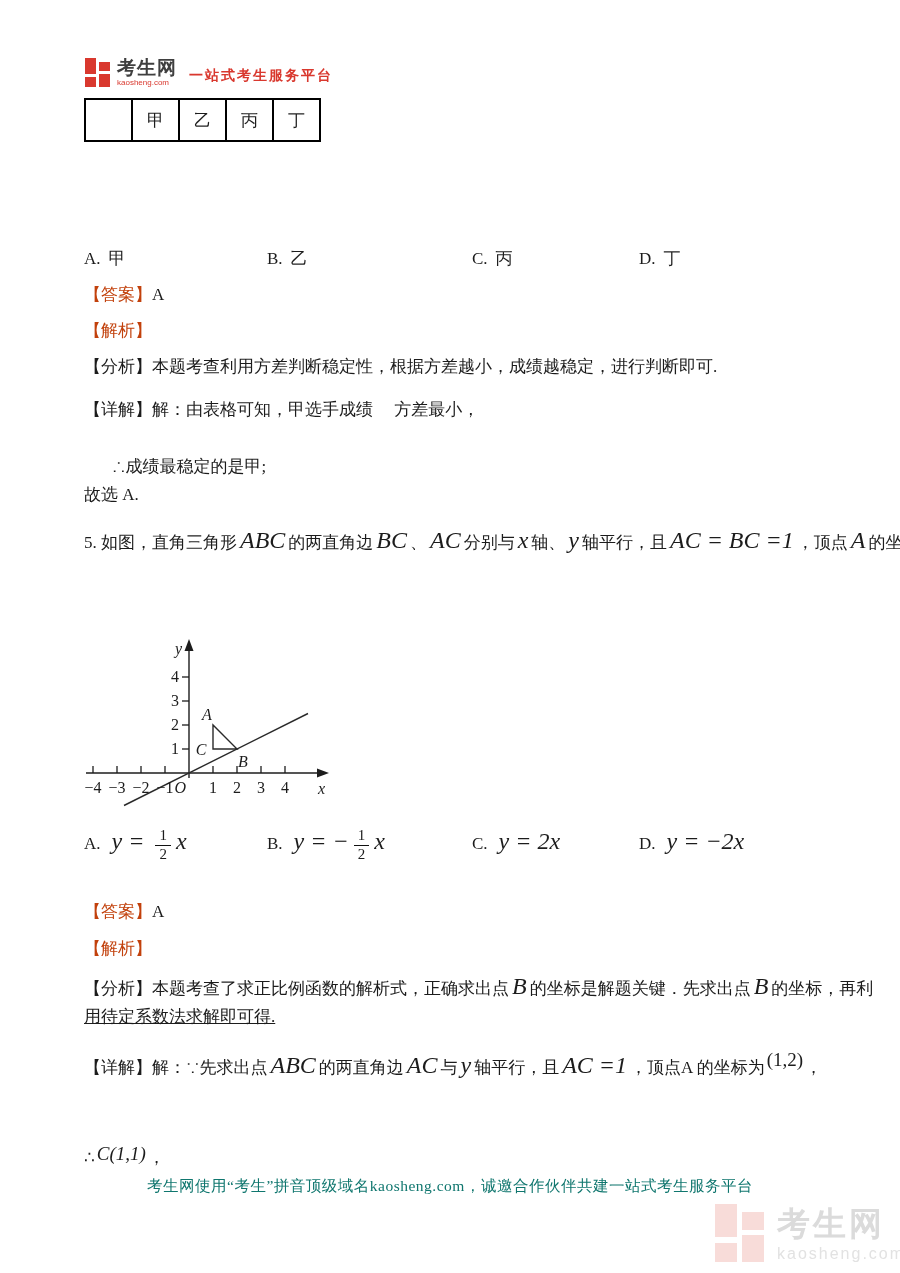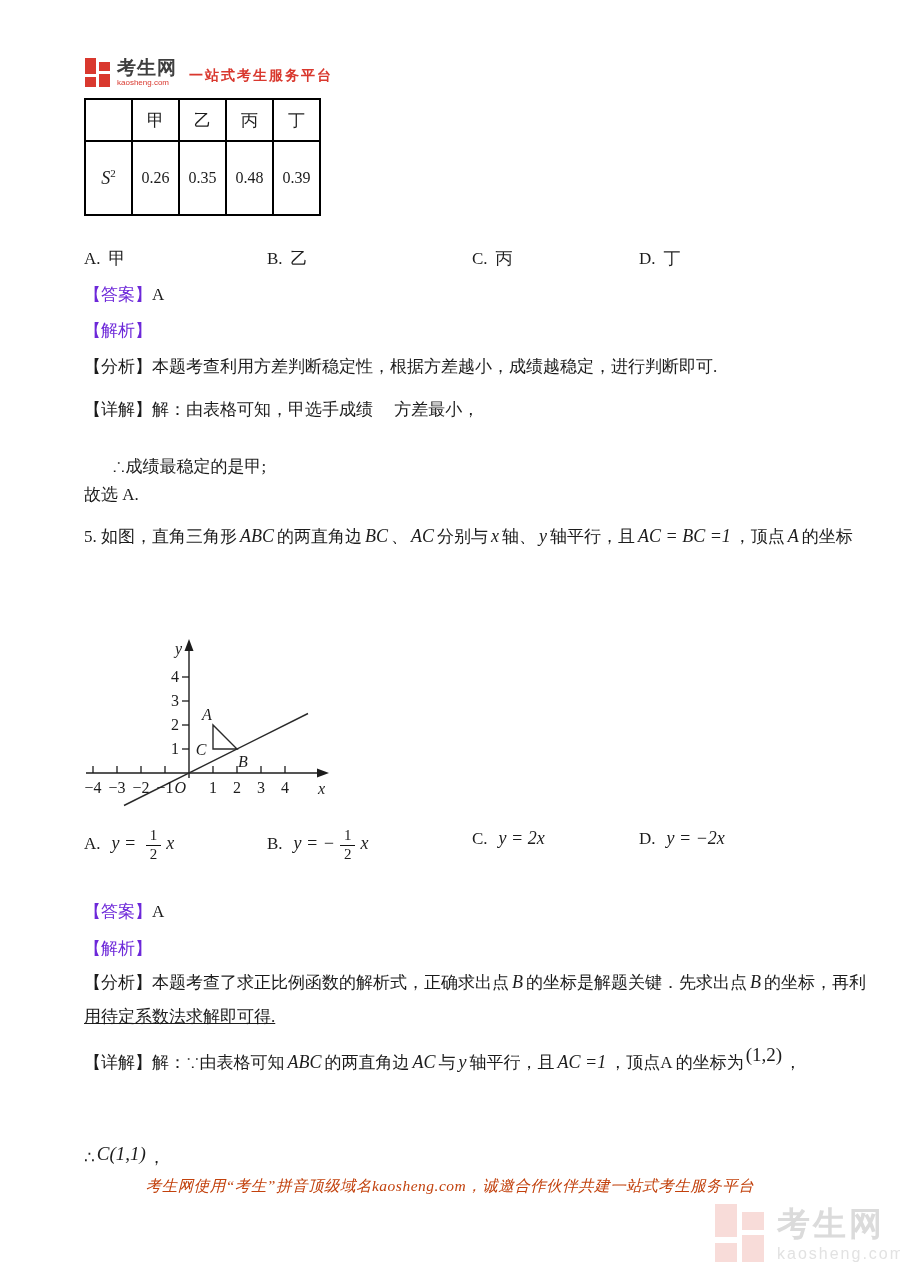--- a/index.html
+++ b/index.html
@@ -25,23 +25,23 @@
   .stat-table{position:absolute;left:84px;top:98px;border-collapse:collapse;}
   .stat-table td{border:2.4px solid #000;text-align:center;vertical-align:middle;
                  width:43px;padding:0 1px;font-size:17px;}
   .stat-table tr.hdr td{height:40px;}
   .stat-table tr.val td{height:72px;font-size:16px;}
   .s2{font-style:italic;font-size:18px;}
   .s2 sup{font-size:11px;font-style:normal;}
 
   
   .line{position:absolute;left:84px;white-space:nowrap;line-height:1.35;}
-  .blue{color:#6d28d9;}
+  .blue{color:#c2410c;}
   .m{font-style:italic;font-family:"Liberation Serif","DejaVu Serif",serif;
-     font-size:18px;margin:0 3px;}
+     font-size:24px;margin:0 3px;}
   .sup{font-size:19px;position:relative;top:-7px;margin:0 2px;font-style:normal;}
   .mbig{font-style:italic;font-size:19px;position:relative;top:-3px;margin:0 2px;}
 
   
   .optrow{position:absolute;left:84px;width:770px;height:30px;}
   .opt{position:absolute;white-space:nowrap;}
   .opt.o1{left:0;} .opt.o2{left:183px;} .opt.o3{left:388px;} .opt.o4{left:555px;}
   .opt-label{margin-right:8px;}
   .frac{display:inline-block;text-align:center;vertical-align:-10px;line-height:1.05;
         font-size:15px;margin:0 2px;font-style:normal;}
@@ -49,21 +49,21 @@
   .frac .den{display:block;padding-top:1px;}
 
   
   .graph{position:absolute;left:84px;top:638px;width:250px;height:175px;}
   .graph text{font-family:"Liberation Serif","DejaVu Serif",serif;fill:#1c1c1c;}
   .gt{font-size:16px;}
   .gi{font-size:16px;font-style:italic;}
 
   
   .footer{position:absolute;left:0;top:1176px;width:100%;text-align:center;
-          font-size:15.5px;color:#c2410c;letter-spacing:.5px;font-style:italic;}
+          font-size:15.5px;color:#0f766e;letter-spacing:.5px;}
   .wm{position:absolute;left:715px;top:1204px;display:flex;align-items:flex-end;}
   .wm-mark{position:relative;width:52px;height:58px;margin-right:10px;}
   .wm-mark i{position:absolute;background:#f8dcd9;}
   .wm-mark .b1{left:0;top:0;width:22px;height:33px;}
   .wm-mark .b2{left:0;top:39px;width:22px;height:19px;}
   .wm-mark .b3{left:27px;top:8px;width:22px;height:18px;}
   .wm-mark .b4{left:27px;top:31px;width:22px;height:27px;}
   .wm-text{display:flex;flex-direction:column;line-height:1;}
   .wm-name{font-family:"Liberation Sans","DejaVu Sans",sans-serif;font-weight:bold;
            font-size:33px;color:#dbdbdb;letter-spacing:3px;}
@@ -91,27 +91,20 @@
 
   <table class="stat-table">
     <tbody>
       <tr class="hdr">
         <td></td>
         <td>甲</td>
         <td>乙</td>
         <td>丙</td>
         <td>丁</td>
       </tr>
-      <tr class="val">
-        <td><span class="s2"><span>S</span><sup>2</sup></span></td>
-        <td>0.26</td>
-        <td>0.35</td>
-        <td>0.48</td>
-        <td>0.39</td>
-      </tr>
     </tbody>
   </table>
 
   <div class="optrow" style="top:247px;">
     <span class="opt o1"><span class="opt-label">A.</span><span>甲</span></span>
     <span class="opt o2"><span class="opt-label">B.</span><span>乙</span></span>
     <span class="opt o3"><span class="opt-label">C.</span><span>丙</span></span>
     <span class="opt o4"><span class="opt-label">D.</span><span>丁</span></span>
   </div>
 
@@ -187,21 +180,21 @@
     <span class="blue">【答案】</span><span>A</span>
   </div>
   <div class="line" style="top:938px;">
     <span class="blue">【解析】</span>
   </div>
   <div class="line" style="top:970px;">
     <span>【分析】本题考查了求正比例函数的解析式，正确求出点</span><span class="m">B</span><span>的坐标是解题关键．先求出点</span><span class="m">B</span><span>的坐标，再利</span>
   </div>
   <div class="line" style="top:1006px;text-decoration:underline;">用待定系数法求解即可得.</div>
   <div class="line" style="top:1049px;">
-    <span>【详解】解：∵由表格可知</span><span class="m">ABC</span><span>的两直角边</span><span class="m">AC</span><span>与</span><span class="m">y</span><span>轴平行，且</span><span class="m">AC =1</span><span>，顶点A 的坐标为</span><span class="sup">(1,2)</span><span>，</span>
+    <span>【详解】解：∵先求出点</span><span class="m">ABC</span><span>的两直角边</span><span class="m">AC</span><span>与</span><span class="m">y</span><span>轴平行，且</span><span class="m">AC =1</span><span>，顶点A 的坐标为</span><span class="sup">(1,2)</span><span>，</span>
   </div>
   <div class="line" style="top:1144px;">
     <span>∴</span><span class="mbig">C(1,1)</span><span>，</span>
   </div>
 
   <div class="footer">考生网使用“考生”拼音顶级域名kaosheng.com，诚邀合作伙伴共建一站式考生服务平台</div>
 
   <div class="wm">
     <span class="wm-mark">
       <i class="b1"></i>

